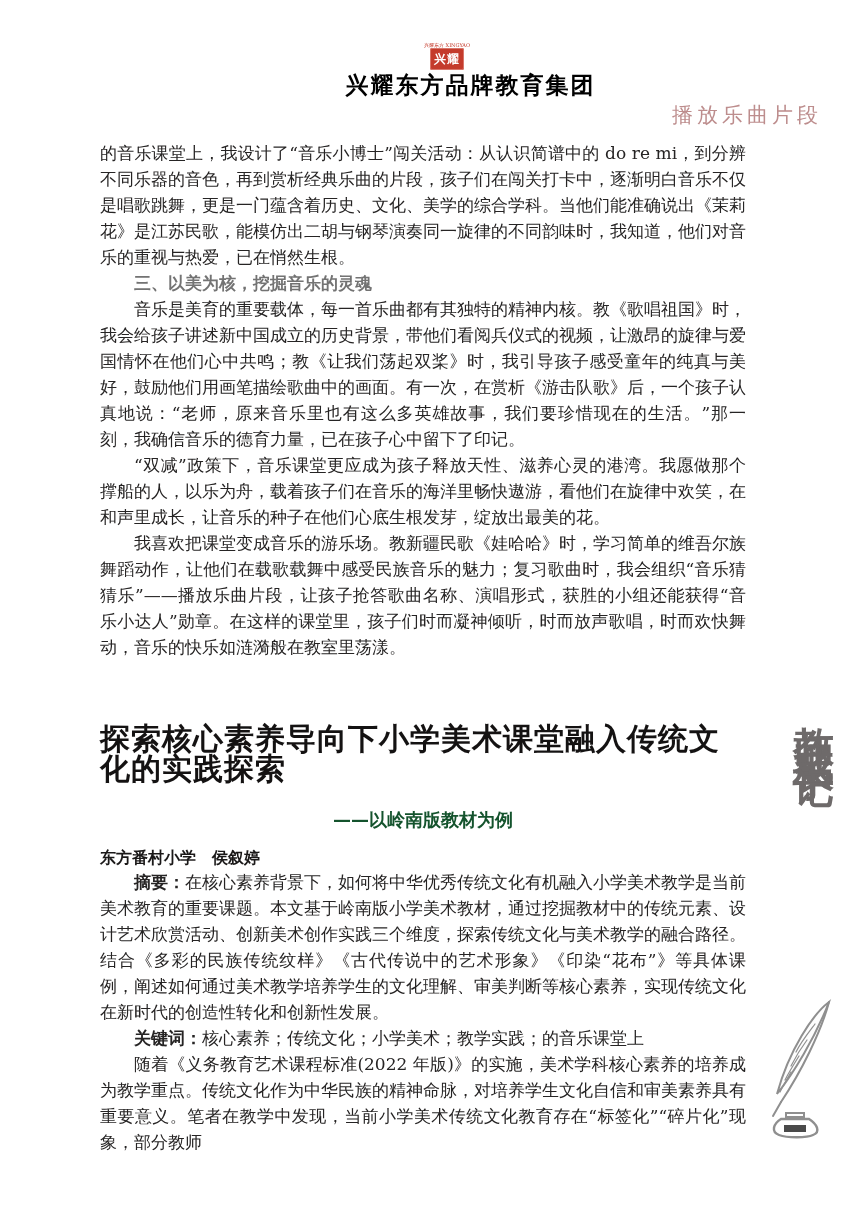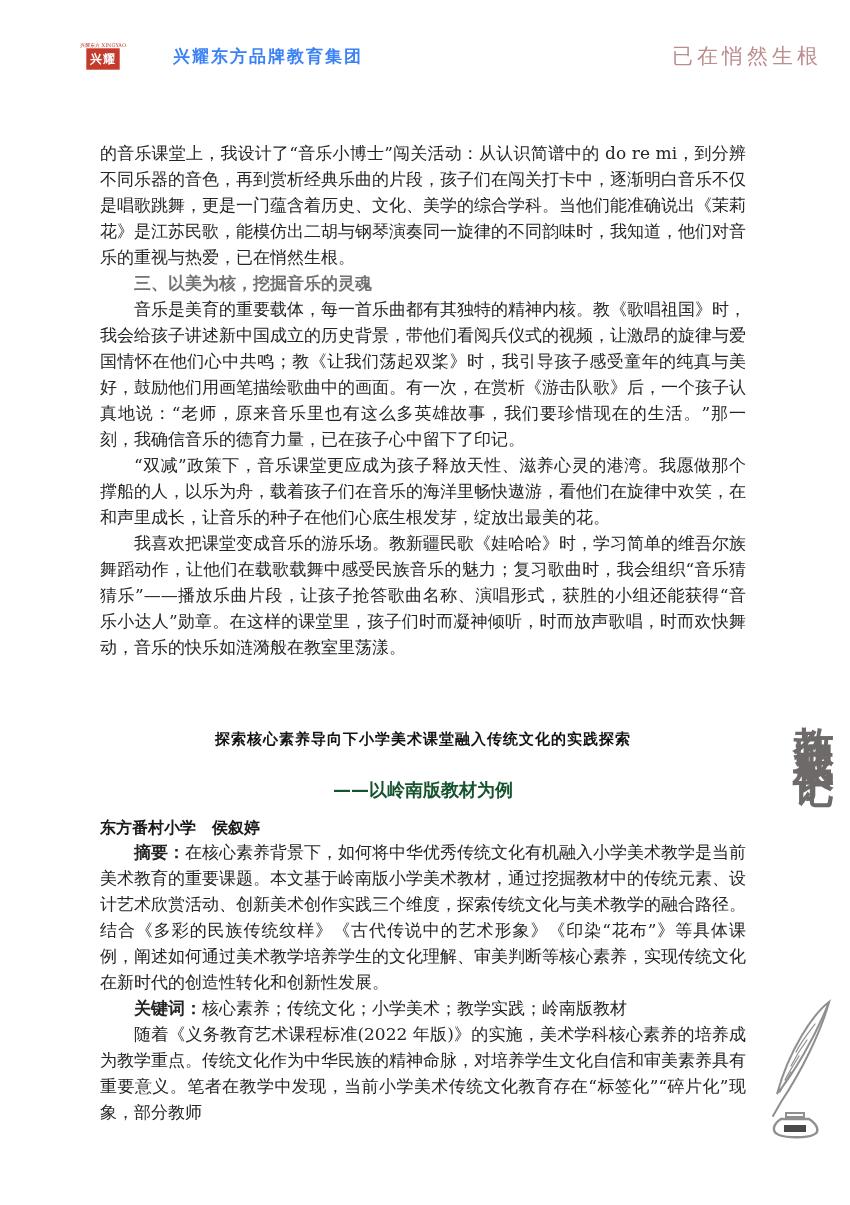--- a/index.html
+++ b/index.html
@@ -6,31 +6,31 @@
   .page{
     position:relative;
     width:850px;height:1205px;
     margin:0 auto;
     background:#ffffff;
     font-family:"DejaVu Serif","Liberation Serif",serif;
     color:#262424;
     overflow:hidden;
   }
   
-  .header{position:absolute;top:42px;left:80px;right:28px;display:flex;align-items:center;}
+  .header{position:absolute;top:42px;left:80px;right:28px;display:flex;align-items:center;flex-direction:column;}
   .seal{display:flex;flex-direction:column;align-items:center;margin-right:8px;}
   .seal-top{font-size:5px;color:#c43b2c;line-height:6px;letter-spacing:0;white-space:nowrap;}
   .seal-body{
     background:#c43b2c;color:#fff;
     font-size:12px;font-weight:bold;line-height:14px;
     padding:4px 4px;border-radius:2px;letter-spacing:1px;
     box-shadow:0 0 0 1px #d9766b inset;
   }
   .brand{
-    font-size:17px;font-weight:bold;color:#3b82f6;
+    font-size:23px;font-weight:bold;color:#000000;
     letter-spacing:2px;white-space:nowrap;margin-left:39px;
   }
   .school{
     margin-left:auto;font-size:21px;color:#bd8d8d;
     letter-spacing:4px;white-space:nowrap;
   }
   
   .main{position:absolute;top:92px;left:100px;width:646px;margin-top:48px;}
   .main p{
     margin:0;font-size:17px;line-height:26px;
@@ -38,21 +38,21 @@
   }
   .main p.no-indent{text-indent:0;}
   .main h3{
     margin:0;font-size:17px;line-height:26px;
     font-weight:bold;text-indent:2em;color:#737373;
   }
   .bold-label{font-weight:bold;}
   
   .article2{margin-top:64px;}
   .a2-title{
-    text-align:center;font-size:15px;font-weight:bold;
+    text-align:left;font-size:30px;font-weight:bold;
     letter-spacing:1px;color:#141212;line-height:30px;
   }
   .a2-subtitle{text-align:center;font-size:18px;font-weight:bold;margin-top:24px;color:#14532d;}
   .a2-author{text-align:left;font-size:16px;font-weight:bold;margin-top:16px;color:#1a1818;}
   .a2-abstract{margin-top:22px;}
   
   .side-title{
     position:absolute;top:694px;right:10px;
     writing-mode:vertical-rl;text-orientation:upright;
     font-size:41px;line-height:52px;letter-spacing:8px;
@@ -71,42 +71,42 @@
 <body>
 
 <div class="page">
 
   <div class="header">
     <div class="seal">
       <div class="seal-top">兴耀东方 XINGYAO</div>
       <div class="seal-body">兴耀</div>
     </div>
     <div class="brand">兴耀东方品牌教育集团</div>
-    <div class="school">已在悄然生根</div>
+    <div class="school">播放乐曲片段</div>
   </div>
 
   <div class="main">
 
     <p class="no-indent">的音乐课堂上，我设计了“音乐小博士”闯关活动：从认识简谱中的 do re mi，到分辨不同乐器的音色，再到赏析经典乐曲的片段，孩子们在闯关打卡中，逐渐明白音乐不仅是唱歌跳舞，更是一门蕴含着历史、文化、美学的综合学科。当他们能准确说出《茉莉花》是江苏民歌，能模仿出二胡与钢琴演奏同一旋律的不同韵味时，我知道，他们对音乐的重视与热爱，已在悄然生根。</p>
 
     <h3>三、以美为核，挖掘音乐的灵魂</h3>
     <p>音乐是美育的重要载体，每一首乐曲都有其独特的精神内核。教《歌唱祖国》时，我会给孩子讲述新中国成立的历史背景，带他们看阅兵仪式的视频，让激昂的旋律与爱国情怀在他们心中共鸣；教《让我们荡起双桨》时，我引导孩子感受童年的纯真与美好，鼓励他们用画笔描绘歌曲中的画面。有一次，在赏析《游击队歌》后，一个孩子认真地说：“老师，原来音乐里也有这么多英雄故事，我们要珍惜现在的生活。”那一刻，我确信音乐的德育力量，已在孩子心中留下了印记。</p>
 
     <p>“双减”政策下，音乐课堂更应成为孩子释放天性、滋养心灵的港湾。我愿做那个撑船的人，以乐为舟，载着孩子们在音乐的海洋里畅快遨游，看他们在旋律中欢笑，在和声里成长，让音乐的种子在他们心底生根发芽，绽放出最美的花。</p>
 
     <p>我喜欢把课堂变成音乐的游乐场。教新疆民歌《娃哈哈》时，学习简单的维吾尔族舞蹈动作，让他们在载歌载舞中感受民族音乐的魅力；复习歌曲时，我会组织“音乐猜猜乐”——播放乐曲片段，让孩子抢答歌曲名称、演唱形式，获胜的小组还能获得“音乐小达人”勋章。在这样的课堂里，孩子们时而凝神倾听，时而放声歌唱，时而欢快舞动，音乐的快乐如涟漪般在教室里荡漾。</p>
 
     <div class="article2">
       <div class="a2-title">探索核心素养导向下小学美术课堂融入传统文化的实践探索</div>
       <div class="a2-subtitle">——以岭南版教材为例</div>
       <div class="a2-author">东方番村小学　侯叙婷</div>
 
       <p class="a2-abstract"><span class="bold-label">摘要：</span><span>在核心素养背景下，如何将中华优秀传统文化有机融入小学美术教学是当前美术教育的重要课题。本文基于岭南版小学美术教材，通过挖掘教材中的传统元素、设计艺术欣赏活动、创新美术创作实践三个维度，探索传统文化与美术教学的融合路径。结合《多彩的民族传统纹样》《古代传说中的艺术形象》《印染“花布”》等具体课例，阐述如何通过美术教学培养学生的文化理解、审美判断等核心素养，实现传统文化在新时代的创造性转化和创新性发展。</span></p>
 
-      <p><span class="bold-label">关键词：</span><span>核心素养；传统文化；小学美术；教学实践；岭南版教材</span></p>
+      <p><span class="bold-label">关键词：</span><span>核心素养；传统文化；小学美术；教学实践；的音乐课堂上</span></p>
 
       <p>随着《义务教育艺术课程标准(2022 年版)》的实施，美术学科核心素养的培养成为教学重点。传统文化作为中华民族的精神命脉，对培养学生文化自信和审美素养具有重要意义。笔者在教学中发现，当前小学美术传统文化教育存在“标签化”“碎片化”现象，部分教师</p>
     </div>
   </div>
 
   <div class="side-title">教师成长手记</div>
 
   <svg class="quill" viewBox="0 0 95 145" xmlns="http://www.w3.org/2000/svg">
     <g fill="none" stroke="#8f8f8f" stroke-width="2" stroke-linecap="round">
 

